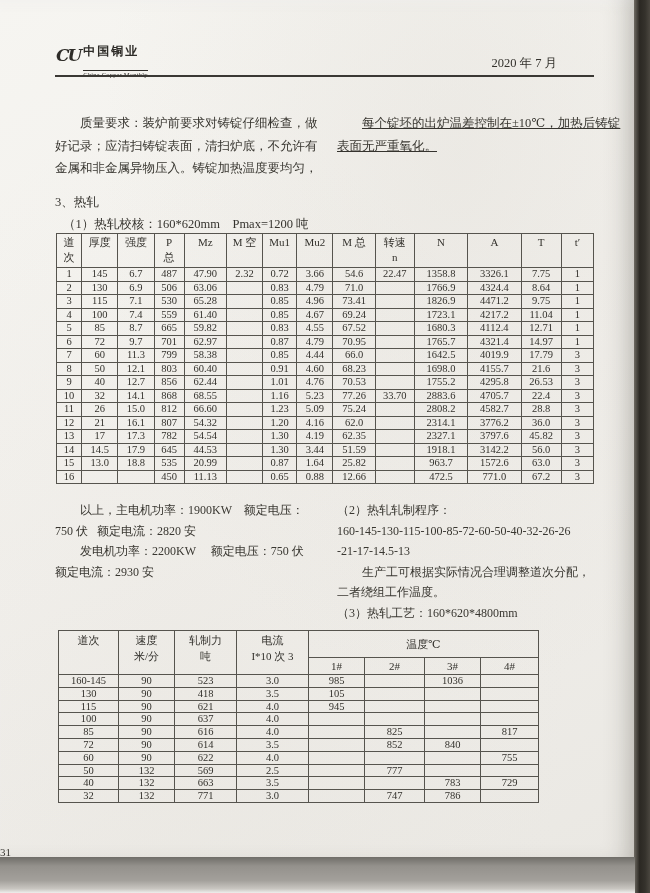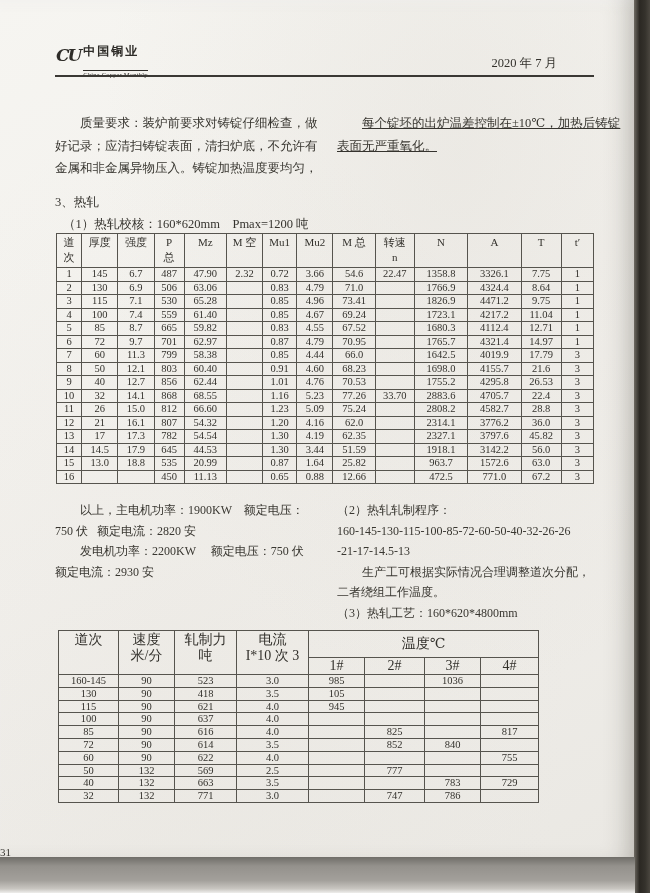--- a/index.html
+++ b/index.html
@@ -44,21 +44,21 @@
   .sec-sub{left:63px;top:216px;font-size:12.5px;white-space:pre;}
   
   table{border-collapse:collapse;table-layout:fixed;}
   th,td{border:1px solid #56544e;overflow:hidden;}
   th{font-weight:normal;white-space:pre-line;vertical-align:top;text-align:center;color:#33312c;}
   td{text-align:center;color:#33312c;}
   .t1{left:56px;top:233px;width:538px;}
   .t1 th{font-size:11px;line-height:15px;padding:1px 0 0 0;height:32px;}
   .t1 td{font-size:10.5px;height:12.5px;line-height:12.5px;padding:0;}
   .t2{left:58px;top:630px;width:481px;}
-  .t2 th{font-size:14px;line-height:16px;padding:1px 0 0 0;}
+  .t2 th{font-size:11px;line-height:16px;padding:1px 0 0 0;}
   .t2 .hgroup{height:18px;vertical-align:middle;padding:4px;}
   .t2 .hsub th{height:16px;vertical-align:middle;padding:0;}
   .t2 td{font-size:10.5px;height:11.8px;line-height:11.8px;padding:0;}
   .page-num{left:0;top:806px;width:635px;text-align:left;font-size:11px;color:#3a3833;margin-top:40px;}
 </style>
 </head>
 <body>
 
 <div class="paper">
 

